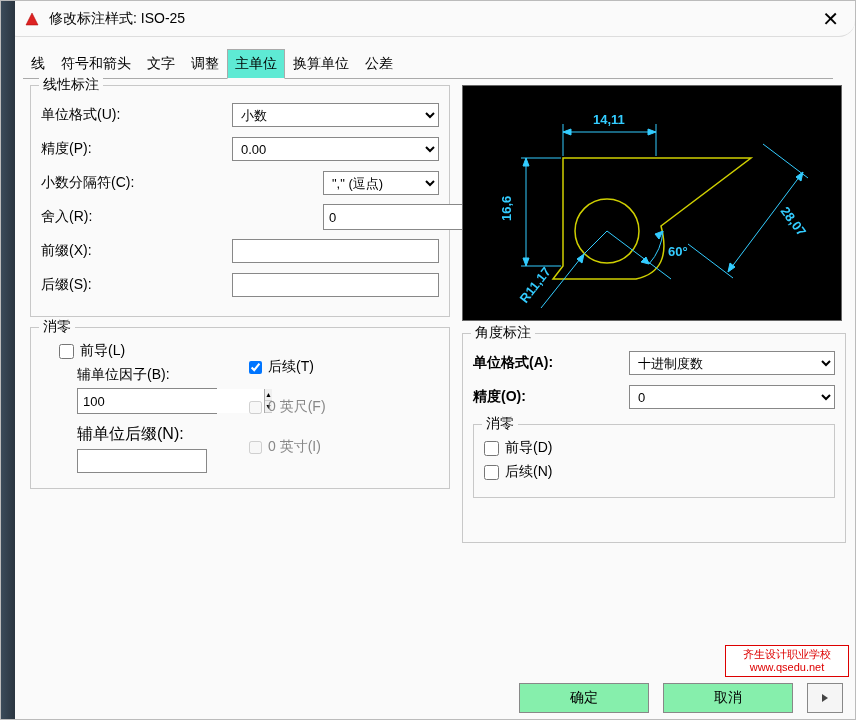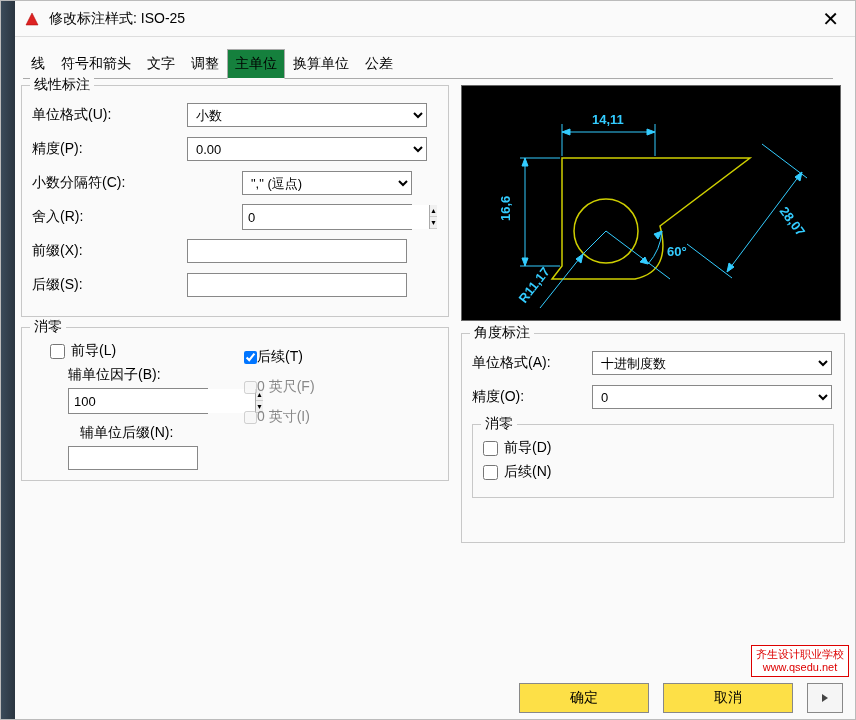--- a/index.html
+++ b/index.html
@@ -23,20 +23,21 @@
       left: 0; top: 0; bottom: 0;
       width: 14px;
       background: linear-gradient(to right, #3b4b5a 0%, #2a3540 100%);
     }
     .titlebar {
       display: flex;
       align-items: center;
       padding: 4px 10px 4px 22px;
       height: 36px;
       border-bottom: 1px solid #ddd;
+      border-radius: 16px;
     }
     .titlebar .logo {
       width: 18px; height: 18px;
       margin-right: 8px;
     }
     .titlebar .title {
       font-size: 14px;
       flex: 1;
     }
     .titlebar .close {
@@ -53,30 +54,30 @@
     .tab {
       padding: 5px 7px;
       font-size: 14px;
       cursor: pointer;
       border: 1px solid transparent;
       position: relative;
     }
     .tab.active {
       border: 1px solid #aaa;
       border-bottom: 1px solid #fafafa;
-      background: #15803d;
+      background: #5eead4;
       z-index: 2;
     }
     .tabline {
       border-top: 1px solid #aaa;
       margin: -1px 22px 0 22px;
     }
     .content {
       display: flex;
-      padding: 6px 10px 6px 20px;
+      padding: 6px 10px 6px 29px;
       gap: 12px;
     }
     .left-col { flex: 1; min-width: 420px; }
     .right-col { width: 384px; }
     .group {
       border: 1px solid #c8c8c8;
       padding: 8px 10px 10px;
       margin-bottom: 10px;
       position: relative;
     }
@@ -89,23 +90,24 @@
       font-size: 14px;
     }
     .group.highlight {
       border: 2.5px solid #e02020;
     }
     .row {
       display: flex;
       align-items: center;
       margin: 8px 0;
       min-height: 26px;
+      gap: 36px;
     }
     .row label { flex: 0 0 155px; font-size: 14px; }
-    .row.narrow label { flex: 0 0 120px; }
+    .row.narrow label { flex: 0 0 120px; font-weight: bold; }
     select, input[type="text"] {
       border: 1px solid #888;
       background: #fff;
       padding: 3px 4px;
       font-size: 13px;
       height: 24px;
       font-family: inherit;
     }
     select { width: 220px; }
     select.wide { width: 240px; }
@@ -175,21 +177,21 @@
       bottom: 6px;
       right: 12px;
       display: flex;
       gap: 14px;
       align-items: center;
     }
     .btn {
       width: 130px;
       height: 30px;
       border: 1px solid #888;
-      background: #fde047;
+      background: #86efac;
       font-size: 14px;
       cursor: pointer;
       font-family: inherit;
     }
     .arrow-btn {
       width: 36px; height: 30px;
       border: 1px solid #888;
       background: #f5f5f5;
       cursor: pointer;
       display: inline-flex;
@@ -197,29 +199,30 @@
       justify-content: center;
     }
     .watermark {
       position: absolute;
       bottom: 42px;
       right: 6px;
       background: #fff;
       border: 1px solid #d00;
       color: #d00;
       font-size: 11px;
-      padding: 2px 4px;
+      padding: 2px 17px;
       line-height: 1.2;
       text-align: center;
     }
     .zero-right-col { padding-top: 0; }
     .zero-right-row {
       display:flex;
       align-items:center;
-      margin:12px 0;
+      gap:6px;
+      margin:22px 0;
       font-size:14px;
     }
   </style>
 </head>
 <body>
 
 <div class="window">
   <div class="sidebar-left"></div>
 
   <div class="titlebar">
@@ -300,21 +303,21 @@
             </div>
             <div class="indent">
               <div style="font-size:14px;margin:4px 0">辅单位因子(B):</div>
               <div class="spinner" style="width:140px">
                 <input type="text" value="100" style="">
                 <div class="spin-btns">
                     <div>▲</div>
                     <div>▼</div>
                   </div>
               </div>
-              <div style="font-size:14px;margin:10px 12px 4px">辅单位后缀(N):</div>
+              <div style="font-size:16px;margin:10px 0 4px">辅单位后缀(N):</div>
               <input type="text" class="small" value="" style="">
             </div>
           </div>
           <div class="zero-col zero-right-col">
             <div class="zero-right-row">
               <input type="checkbox" checked="" style="">
               <span>后续(T)</span>
             </div>
             <div class="zero-right-row" style="color:#888">
               <input type="checkbox" disabled="" style="">

